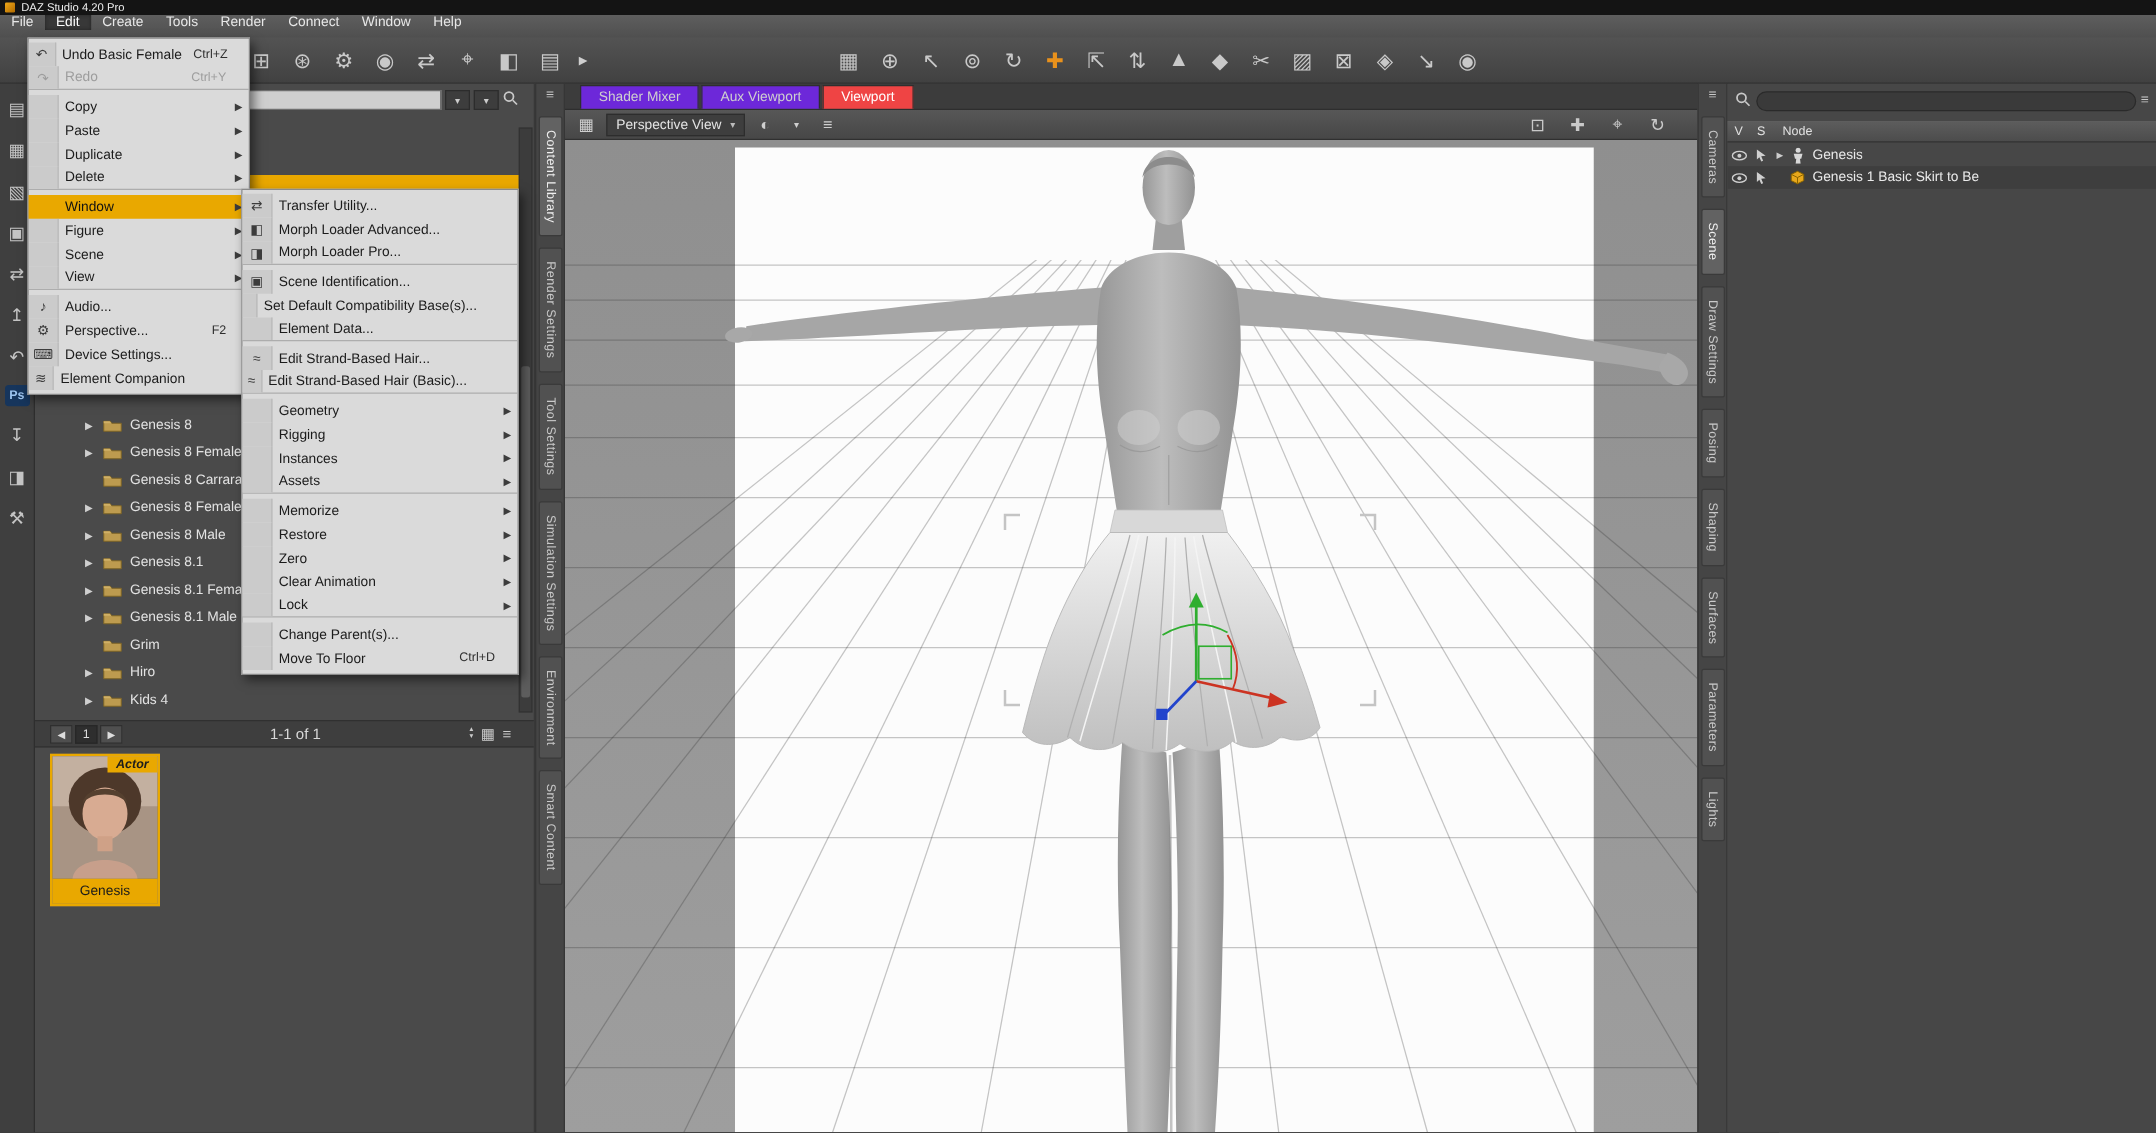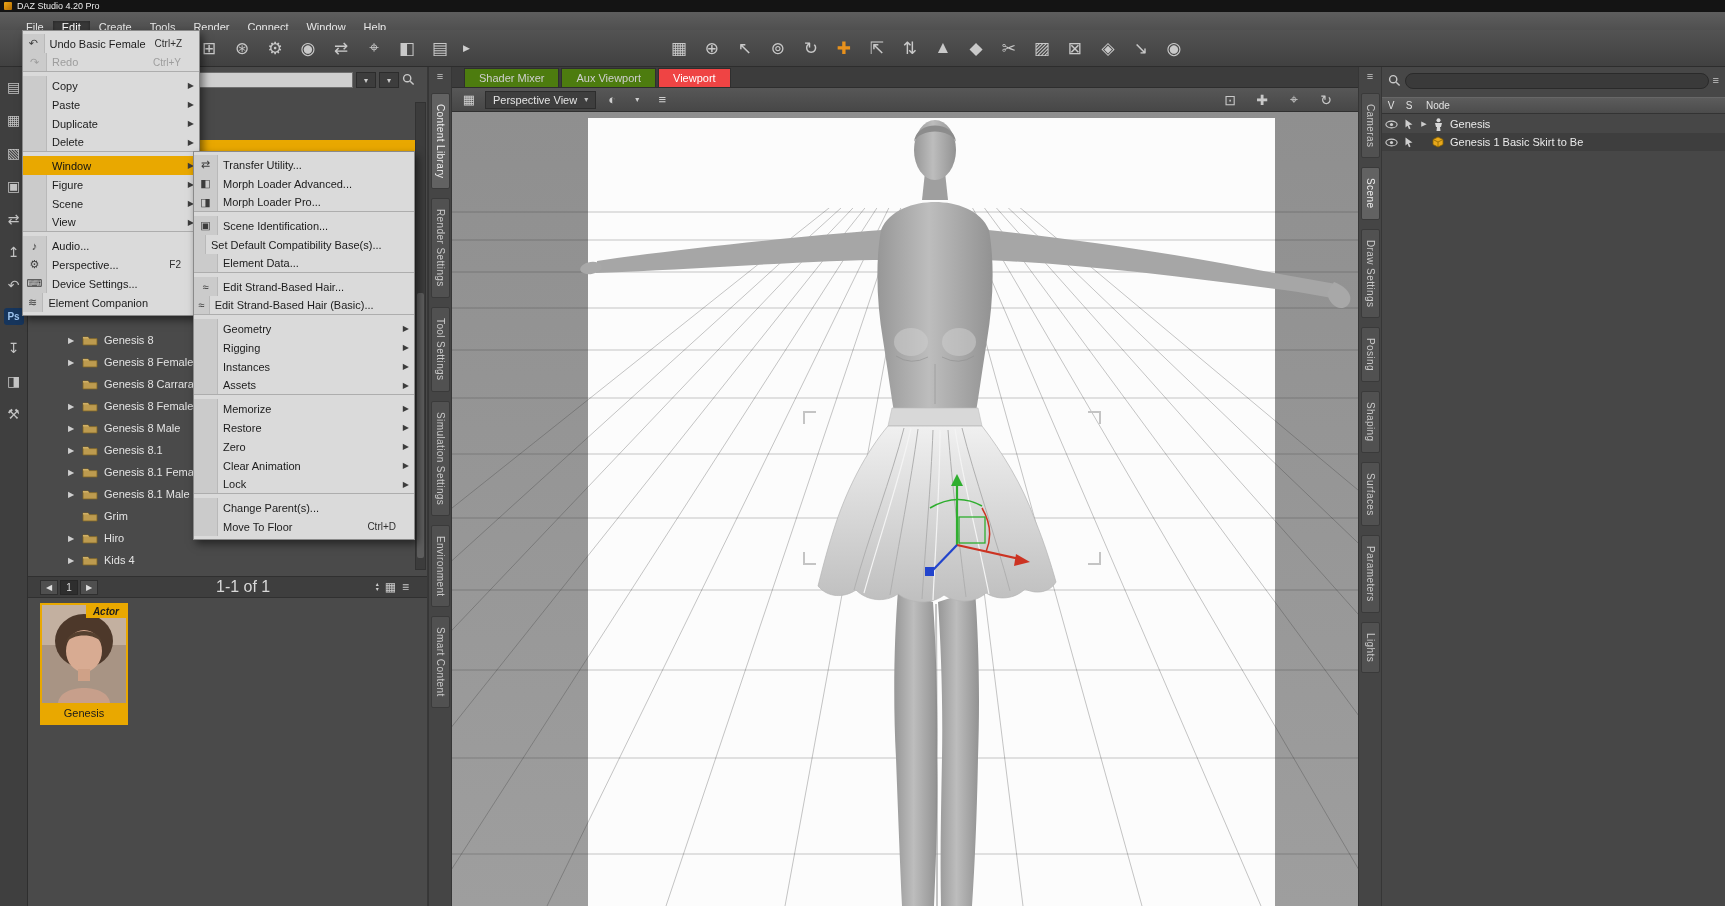--- a/index.html
+++ b/index.html
@@ -6,21 +6,21 @@
   body { background:#2a2a2a; font-family:"Liberation Sans", sans-serif; }
   .app { position:relative; width:1725px; height:906px; background:#4a4a4a; overflow:hidden;
          font-size:11px; color:#ddd; font-family:"Liberation Sans", sans-serif; }
 
   
   .titlebar { position:absolute; left:0; top:0; right:0; height:12px; background:#141414;
               color:#ececec; font-size:9px; display:flex; align-items:center; gap:5px; padding-left:4px; }
   .app-ico { width:8px; height:8px; background:linear-gradient(135deg,#f0a818,#b06a00); border-radius:1px; }
   .menubar { position:absolute; left:0; top:12px; right:0; height:30px;
              background:linear-gradient(#5e5e5e,#464646); border-bottom:1px solid #313131;
-             display:flex; align-items:center; padding-left:17px; }
+             display:flex; align-items:flex-start; padding-left:0; }
   .mb-item { padding:0 9px; display:flex; align-items:center; color:#e8e8e8; font-size:11px; }
   .mb-item.active { background:#383838; color:#fff; box-shadow:inset 0 0 3px #222; }
   .toolbar { position:absolute; left:0; top:30px; right:0; height:37px;
              background:linear-gradient(#535353,#414141); border-bottom:1px solid #2d2d2d;
              display:flex; align-items:center; }
   .tb-group { display:flex; align-items:center; gap:7px; }
   .tb-a { margin-left:196px; }
   .tb-b { margin-left:196px; }
   .tbi { width:26px; height:26px; display:flex; align-items:center; justify-content:center;
          font-size:17px; color:#c9c9c9; border-radius:2px; }
@@ -50,21 +50,21 @@
   .tfold { width:16px; height:12px; margin-right:6px; flex:none; }
   .lp-scrollbar { position:absolute; right:1px; top:35px; width:11px; bottom:336px; background:#3c3c3c;
                   border:1px solid #323232; }
   .lp-scrollthumb { position:absolute; left:1px; right:1px; top:190px; height:265px; background:#5d5d5d; border-radius:2px; }
   .lp-pager { position:absolute; left:0; right:0; bottom:308px; height:22px; background:#3e3e3e;
               border-top:1px solid #303030; border-bottom:1px solid #303030; display:flex; align-items:center; color:#ddd; }
   .pg-btn { width:18px; height:15px; background:#4f4f4f; border:1px solid #2f2f2f; color:#ddd; font-size:8px;
             display:flex; align-items:center; justify-content:center; }
   .pg-num { width:18px; height:15px; background:#2e2e2e; border:1px solid #272727; margin:0 2px;
             display:flex; align-items:center; justify-content:center; font-size:10px; }
-  .pg-range { margin-left:118px; font-size:16px; color:#d8d8d8; }
+  .pg-range { margin-left:118px; font-size:12px; color:#d8d8d8; }
   .pg-right { margin-left:auto; display:flex; align-items:center; gap:6px; margin-right:18px; }
   .pg-spin { display:flex; flex-direction:column; line-height:5px; font-size:6px; color:#ccc; }
   .pg-view { font-size:12px; color:#ccc; }
   .lp-card { position:absolute; left:12px; top:536px; width:88px; height:122px; border:2px solid var(--accent,#e9a800);
              background:#7c7168; }
   .card-badge { position:absolute; top:0; right:0; background:var(--accent,#e9a800); color:#1c1c1c;
                 font-size:10px; font-weight:bold; font-style:italic; padding:1px 7px; }
   .card-label { position:absolute; left:0; right:0; bottom:0; height:20px; background:var(--accent,#e9a800);
                 color:#1a1a1a; display:flex; align-items:center; justify-content:center; font-size:11px; }
 
@@ -74,21 +74,21 @@
             display:flex; flex-direction:column; align-items:center; gap:9px; padding-top:3px; }
   .lefttabs { left:428px; } .righttabs { left:1358px; }
   .pane-ico { color:#c9c9c9; font-size:11px; height:14px; }
   .vtab { writing-mode:vertical-rl; background:#515151; color:#c9c9c9; padding:10px 3px; border-radius:2px;
           font-size:10px; letter-spacing:.4px; border:1px solid #3a3a3a; }
   .vtab.active { background:#626262; color:#f0f0f0; }
 
   
   .vp-tabs { position:absolute; left:452px; top:67px; width:906px; height:21px; background:#3c3c3c;
              border-bottom:1px solid #2e2e2e; display:flex; align-items:flex-end; padding-left:12px; gap:2px; }
-  .vp-tab { height:19px; padding:0 14px; background:#4d7c0f; color:#cfcfcf; display:flex; align-items:center;
+  .vp-tab { height:19px; padding:0 14px; background:#6d28d9; color:#cfcfcf; display:flex; align-items:center;
             border:1px solid #2f2f2f; border-bottom:none; font-size:11px; }
   .vp-tab.active { background:#ef4444; color:#fff; }
   .vp-toolbar { position:absolute; left:452px; top:88px; width:906px; height:24px;
                 background:linear-gradient(#575757,#474747); border-bottom:1px solid #303030;
                 display:flex; align-items:center; gap:7px; padding:0 8px; }
   .vp-ico { color:#cfcfcf; font-size:13px; width:18px; text-align:center; }
   .vp-view { display:flex; align-items:center; gap:7px; background:#3e3e3e; border:1px solid #2d2d2d;
              height:18px; padding:0 7px; color:#e4e4e4; font-size:11px; }
   .vp-view .car { font-size:8px; color:#bbb; }
   .vp-nav { margin-left:auto; display:flex; gap:12px; margin-right:14px; }

